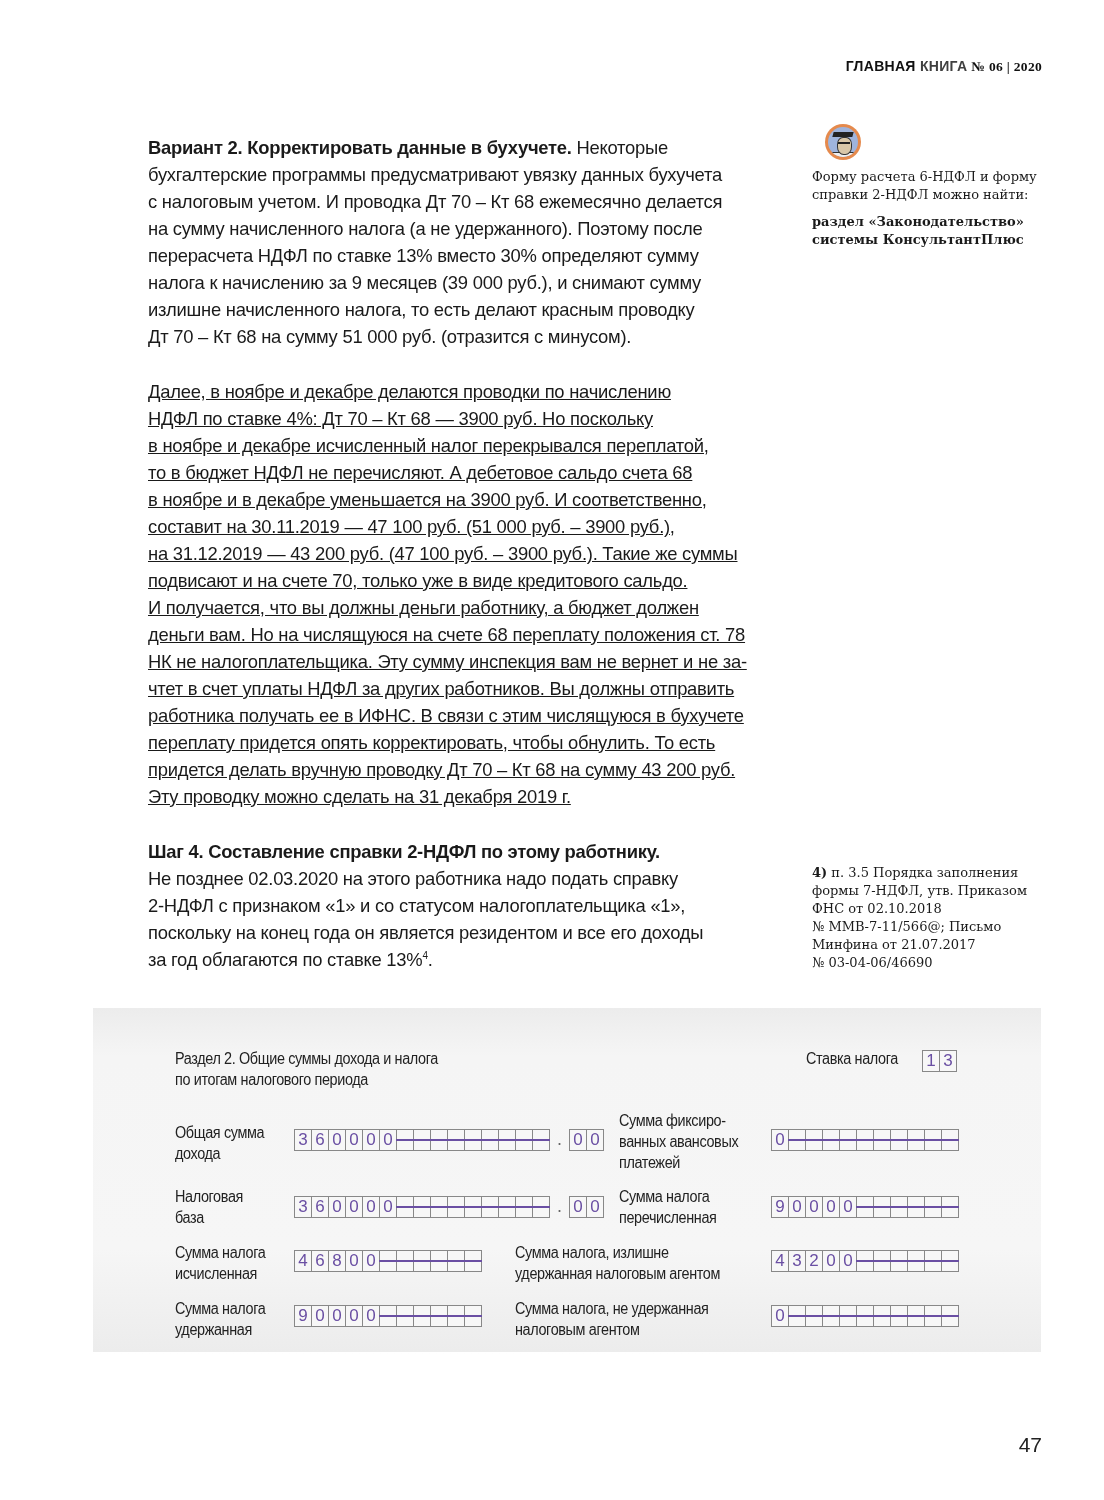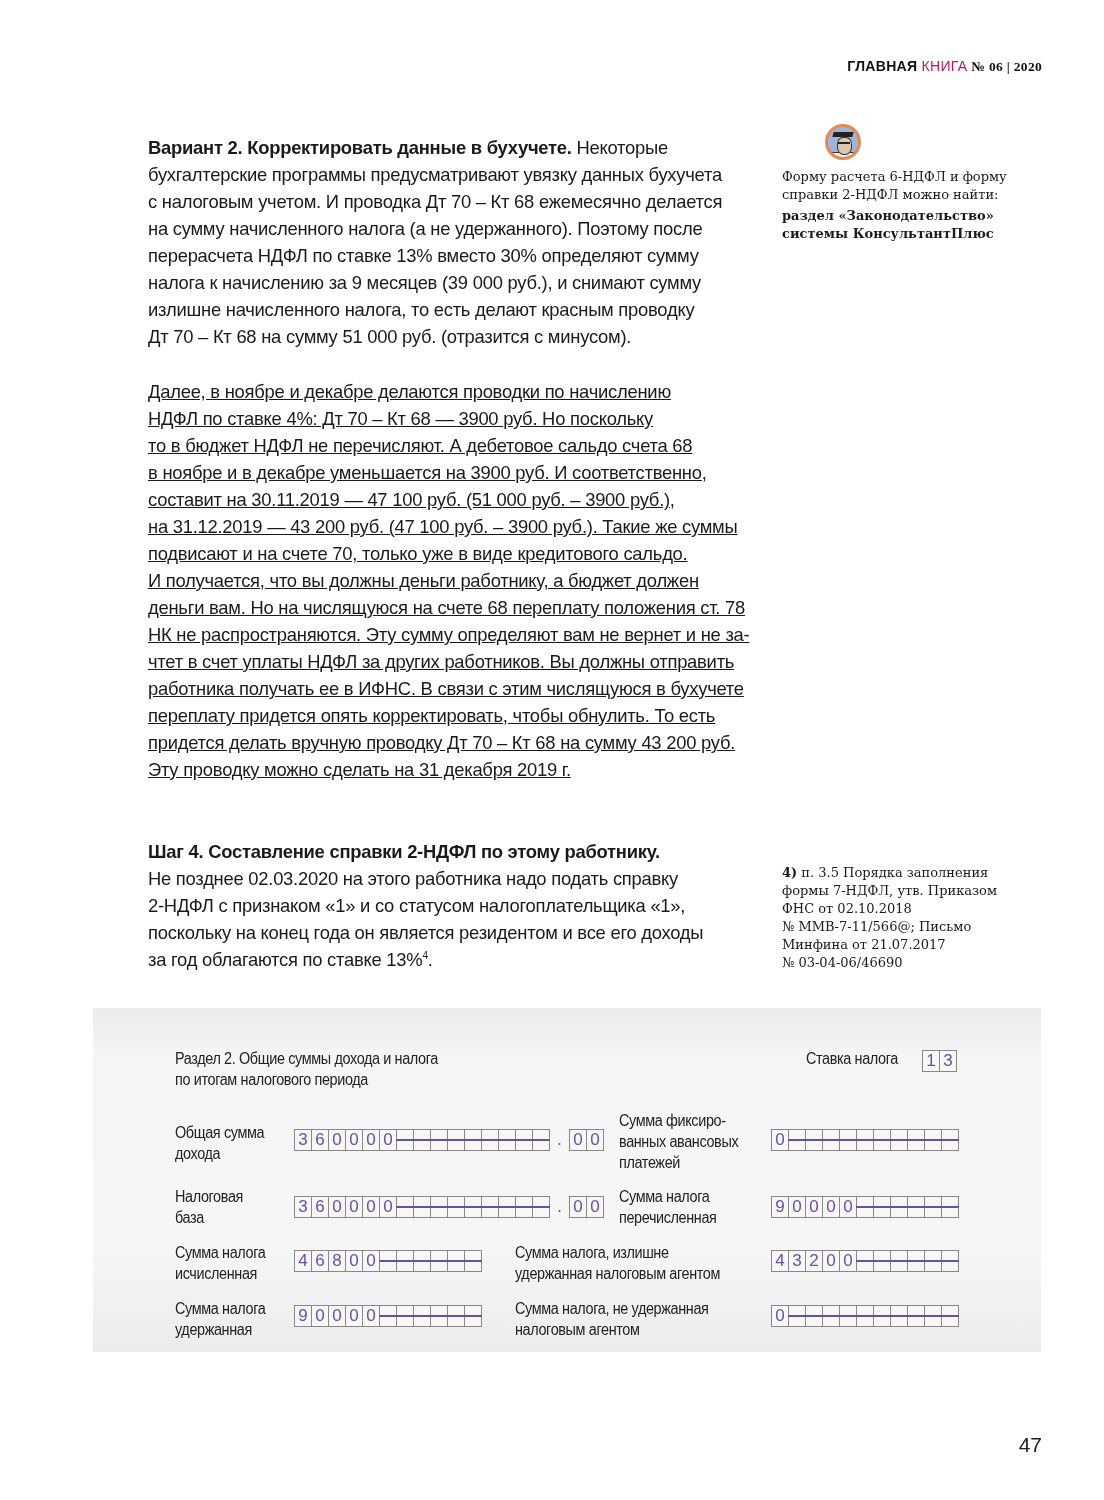--- a/index.html
+++ b/index.html
@@ -1,41 +1,41 @@
 <!DOCTYPE html>
 <html><head>
 <meta charset="utf-8">
 <style>
   html, body { margin: 0; padding: 0; background: #ffffff; }
   body { width: 1104px; height: 1500px; position: relative; overflow: hidden; font-family: "Liberation Sans", sans-serif; color: #1a1a1a; }
 
   .masthead { position: absolute; top: 58px; right: 62px; font-size: 14px; font-weight: bold; letter-spacing: 0.3px; white-space: nowrap; }
   .masthead .mh-a { font-family: "Liberation Sans", sans-serif; color: #111; font-weight: 900; }
-  .masthead .mh-b { font-family: "Liberation Sans", sans-serif; color: #be185d; font-weight: 400; }
+  .masthead .mh-b { font-family: "Liberation Sans", sans-serif; color: #404040; font-weight: 700; }
   .masthead .mh-c { font-family: Liberation Serif, serif; color: #111; font-weight: bold; font-size: 13.5px; }
 
   .main { position: absolute; left: 148px; width: 640px; font-size: 18.4px; line-height: 27px; letter-spacing: -0.25px; }
   .main p { margin: 0; }
   #para1 { top: 134px; }
   #para2 { top: 378px; text-decoration: underline; }
   #para3 { top: 838px; }
   .main .lead-i { font-weight: bold; }
   .main .lead-b { font-weight: bold; text-align: right; }
   .main sup { font-size: 10px; vertical-align: 7px; line-height: 0; }
 
-  .side { position: absolute; left: 782px; width: 230px; font-family: "DejaVu Serif", serif; color: #1a1a1a; }
+  .side { position: absolute; left: 812px; width: 230px; font-family: "DejaVu Serif", serif; color: #1a1a1a; }
   .avatar { position: absolute; left: 825px; top: 124px; width: 36px; height: 36px; border-radius: 50%; background: #e58a4d; overflow: hidden; }
   .avatar .inner { position: absolute; left: 3px; top: 3px; width: 30px; height: 30px; border-radius: 50%; background: #9fb4dc; overflow: hidden; }
   .avatar .face { position: absolute; left: 9px; top: 10px; width: 13px; height: 16px; background: #d9c7a8; border-radius: 40% 40% 45% 45%; border: 1px solid #333; }
   .avatar .cap { position: absolute; left: 5px; top: 5px; width: 20px; height: 5px; background: #222; transform: skewX(-15deg); }
   .avatar .glasses { position: absolute; left: 10px; top: 15px; width: 12px; height: 3px; border-top: 2px solid #222; }
   .avatar .body { position: absolute; left: 4px; top: 25px; width: 22px; height: 10px; background: #f0f0f0; border-top: 1px solid #333; }
 
   #side-note1 { top: 168px; font-size: 13px; line-height: 18px; }
-  #side-note1 .strong { font-weight: bold; margin-top: 3px; display: block; }
+  #side-note1 .strong { font-weight: bold; margin-top: 9px; display: block; }
   #side-note2 { top: 864px; font-size: 13px; line-height: 18px; }
   #side-note2 .fn-num { font-weight: bold; }
 
   .form-panel { position: absolute; left: 93px; top: 1008px; width: 948px; height: 344px; background: linear-gradient(#ececec 0%, #f5f5f5 14%, #f6f6f6 70%, #ececec 100%); }
   .form-panel .zig-top { position: absolute; left: 0; top: -4px; width: 100%; height: 6px;
     background: radial-gradient(circle at 3px 0px, #ffffff 2.6px, transparent 3px) 0 0/7px 6px repeat-x; }
   .form-panel .zig-bot { position: absolute; left: 0; bottom: -3px; width: 100%; height: 6px;
     background: radial-gradient(circle at 3px 6px, #ffffff 2.6px, transparent 3px) 0 0/7px 6px repeat-x; }
 
   .form-text { position: absolute; font-size: 16px; line-height: 21px; color: #222; font-family: "Liberation Sans", sans-serif; letter-spacing: -0.4px; transform: scaleX(0.9); transform-origin: left top; white-space: nowrap; }
@@ -68,28 +68,29 @@
   <p>на сумму начисленного налога (а не удержанного). Поэтому после</p>
   <p>перерасчета НДФЛ по ставке 13% вместо 30% определяют сумму</p>
   <p>налога к начислению за 9 месяцев (39 000 руб.), и снимают сумму</p>
   <p>излишне начисленного налога, то есть делают красным проводку</p>
   <p>Дт 70 – Кт 68 на сумму 51 000 руб. (отразится с минусом).</p>
 </div>
 
 <div class="main" id="para2">
   <p>Далее, в ноябре и декабре делаются проводки по начислению</p>
   <p>НДФЛ по ставке 4%: Дт 70 – Кт 68 — 3900 руб. Но поскольку</p>
+  <p>в ноябре и декабре исчисленный налог перекрывался переплатой,</p>
   <p>то в бюджет НДФЛ не перечисляют. А дебетовое сальдо счета 68</p>
   <p>в ноябре и в декабре уменьшается на 3900 руб. И соответственно,</p>
   <p>составит на 30.11.2019 — 47 100 руб. (51 000 руб. – 3900 руб.),</p>
   <p>на 31.12.2019 — 43 200 руб. (47 100 руб. – 3900 руб.). Такие же суммы</p>
   <p>подвисают и на счете 70, только уже в виде кредитового сальдо.</p>
   <p>И получается, что вы должны деньги работнику, а бюджет должен</p>
   <p>деньги вам. Но на числящуюся на счете 68 переплату положения ст. 78</p>
-  <p>НК не распространяются. Эту сумму определяют вам не вернет и не за-</p>
+  <p>НК не налогоплательщика. Эту сумму инспекция вам не вернет и не за-</p>
   <p>чтет в счет уплаты НДФЛ за других работников. Вы должны отправить</p>
   <p>работника получать ее в ИФНС. В связи с этим числящуюся в бухучете</p>
   <p>переплату придется опять корректировать, чтобы обнулить. То есть</p>
   <p>придется делать вручную проводку Дт 70 – Кт 68 на сумму 43 200 руб.</p>
   <p>Эту проводку можно сделать на 31 декабря 2019 г.</p>
 </div>
 
 <div class="main" id="para3">
   <p>
     <span class="lead-i">Шаг 4.</span>

